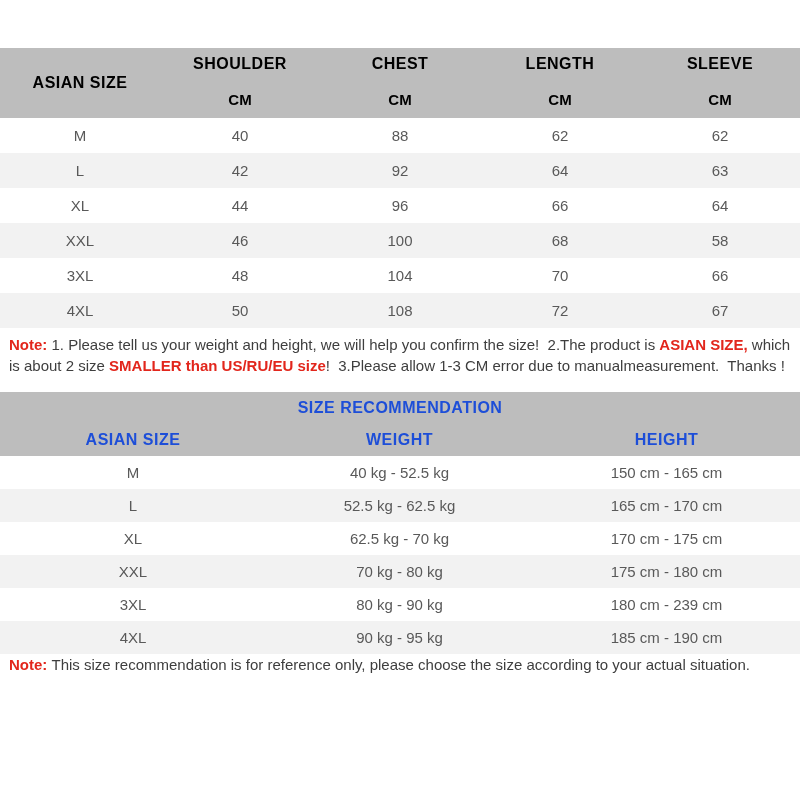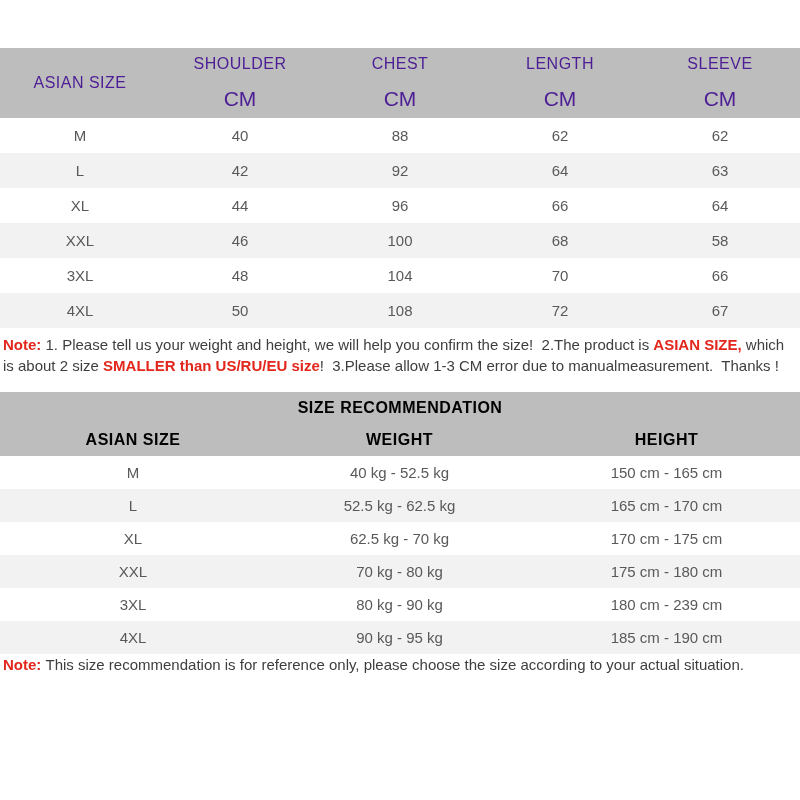--- a/index.html
+++ b/index.html
@@ -7,41 +7,41 @@
     width: 800px; height: 800px;
     background: #ffffff;
     font-family: "Liberation Sans", sans-serif;
     overflow: hidden;
   }
   table { border-collapse: collapse; table-layout: fixed; width: 800px; }
   th, td { padding: 0; text-align: center; vertical-align: middle; }
 
   
   .size-table { margin-top: 48px; }
-  .size-table th { background: #bdbdbd; color: #4c1d95; font-weight: normal; text-align: center; }
+  .size-table th { background: #bdbdbd; color: #000000; font-weight: bold; text-align: center; }
   .size-table .label-row th { height: 32px; font-size: 16px; letter-spacing: 0.5px; }
-  .size-table .unit-row th { height: 38px; font-size: 21px; }
+  .size-table .unit-row th { height: 38px; font-size: 15px; }
   .size-table .corner { font-size: 17px; }
   .size-table td { height: 35px; font-size: 15px; color: #595959; }
   .size-table tbody tr:nth-child(even) td { background: #f2f2f2; }
 
   
   .note {
     margin: 6px 0 0 0;
-    padding: 0 3px;
+    padding: 0 9px;
     font-size: 15px;
     line-height: 21px;
     color: #3e3e3e;
     white-space: pre-wrap;
   }
   .note .red { color: #e2261c; font-weight: bold; }
 
   
   .rec-table { margin-top: 16px; }
-  .rec-table th { background: #bdbdbd; color: #000000; font-weight: bold; }
+  .rec-table th { background: #bdbdbd; color: #1d4ed8; font-weight: bold; }
   .rec-table .title-row th { height: 32px; font-size: 16px; letter-spacing: 0.5px; }
   .rec-table .cols-row th { height: 32px; font-size: 16px; letter-spacing: 0.5px; }
   .rec-table td { height: 33px; font-size: 15px; color: #595959; }
   .rec-table tbody tr:nth-child(even) td { background: #f2f2f2; }
 
   .note-2 { margin-top: 0; }
 </style>
 </head>
 <body>
 

